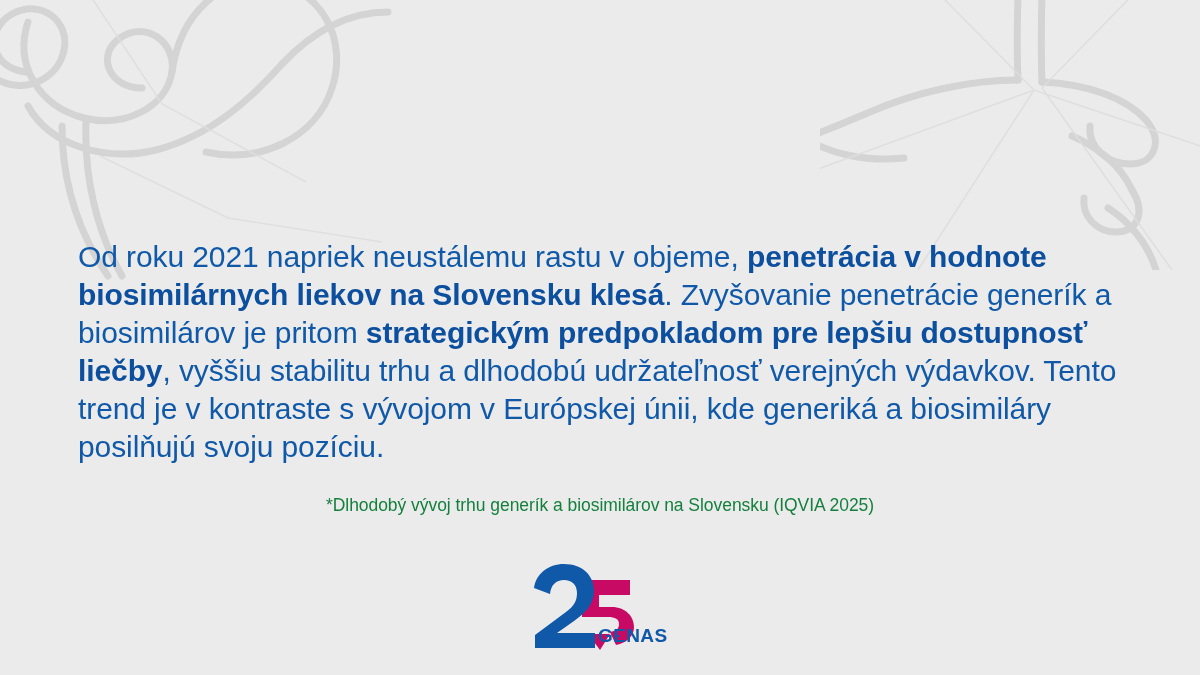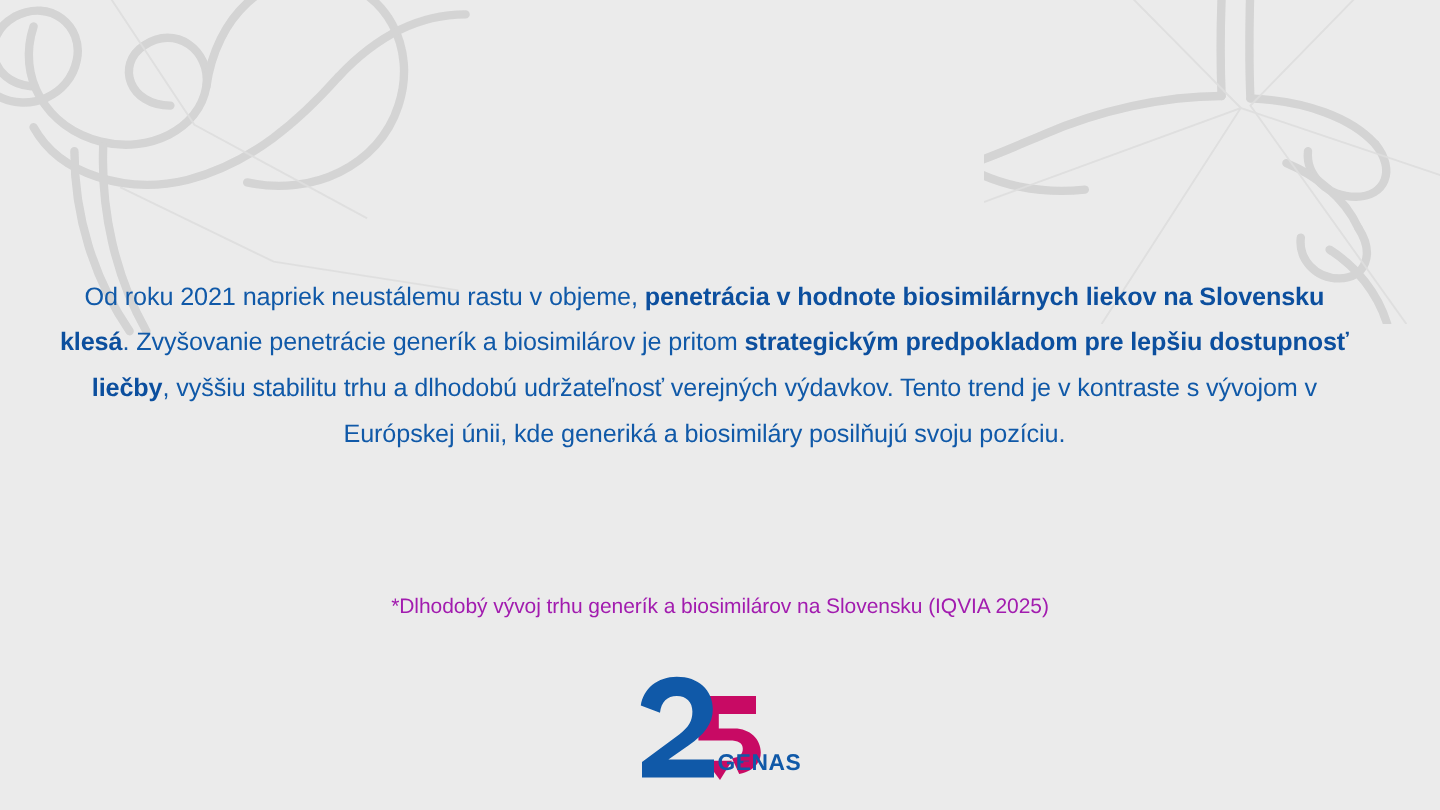--- a/index.html
+++ b/index.html
@@ -43,26 +43,25 @@
     position: absolute;
     left: 0;
     top: 0;
     width: 1200px;
     height: 675px;
     z-index: 2;
   }
 
   #statement {
     position: absolute;
-    left: 49px;
+    left: 78px;
     top: 208px;
     width: 1076px;
-    text-align: center;
     color: #1059a8;
-    font-size: 21px;
+    font-size: 30px;
     line-height: 38px;
     font-weight: 400;
     letter-spacing: -0.1px;
   }
   #statement b,
   #statement strong {
     font-weight: 700;
     color: #0c4f9e;
   }
 
@@ -131,21 +130,21 @@
         <path d="M-10 232 L214 150 L404 214"></path>
       </g>
     </svg>
 
   </div>
 
   <div id="content">
 
     <p id="statement" style="color: rgb(16, 89, 168);"><span>Od roku 2021 napriek neustálemu rastu v objeme, </span><b>penetrácia v hodnote biosimilárnych liekov na Slovensku klesá</b><span>. Zvyšovanie penetrácie generík a biosimilárov je pritom </span><b>strategickým predpokladom pre lepšiu dostupnosť liečby</b><span>, vyššiu stabilitu trhu a dlhodobú udržateľnosť verejných výdavkov. Tento trend je v kontraste s vývojom v Európskej únii, kde generiká a biosimiláry posilňujú svoju pozíciu.</span></p>
 
-    <p id="footnote" style="color: #a21caf;">*Dlhodobý vývoj trhu generík a biosimilárov na Slovensku (IQVIA 2025)</p>
+    <p id="footnote" style="color: #15803d;">*Dlhodobý vývoj trhu generík a biosimilárov na Slovensku (IQVIA 2025)</p>
 
     <div id="logo">
       <svg viewBox="0 0 148 88" fill="none">
 
         <g>
           <path d="M56 18 H104 V33 H73 V45 H86 C99 45 108 54 108 65 C108 74 101 81 90 83 L84 70 C90 69 93 67 93 62 C93 57 89 55 82 55 H56 Z" fill="#c80a64"></path>
           <path d="M62 72 H84 L74 88 Z" fill="#c80a64"></path>
         </g>
 
         <g>

